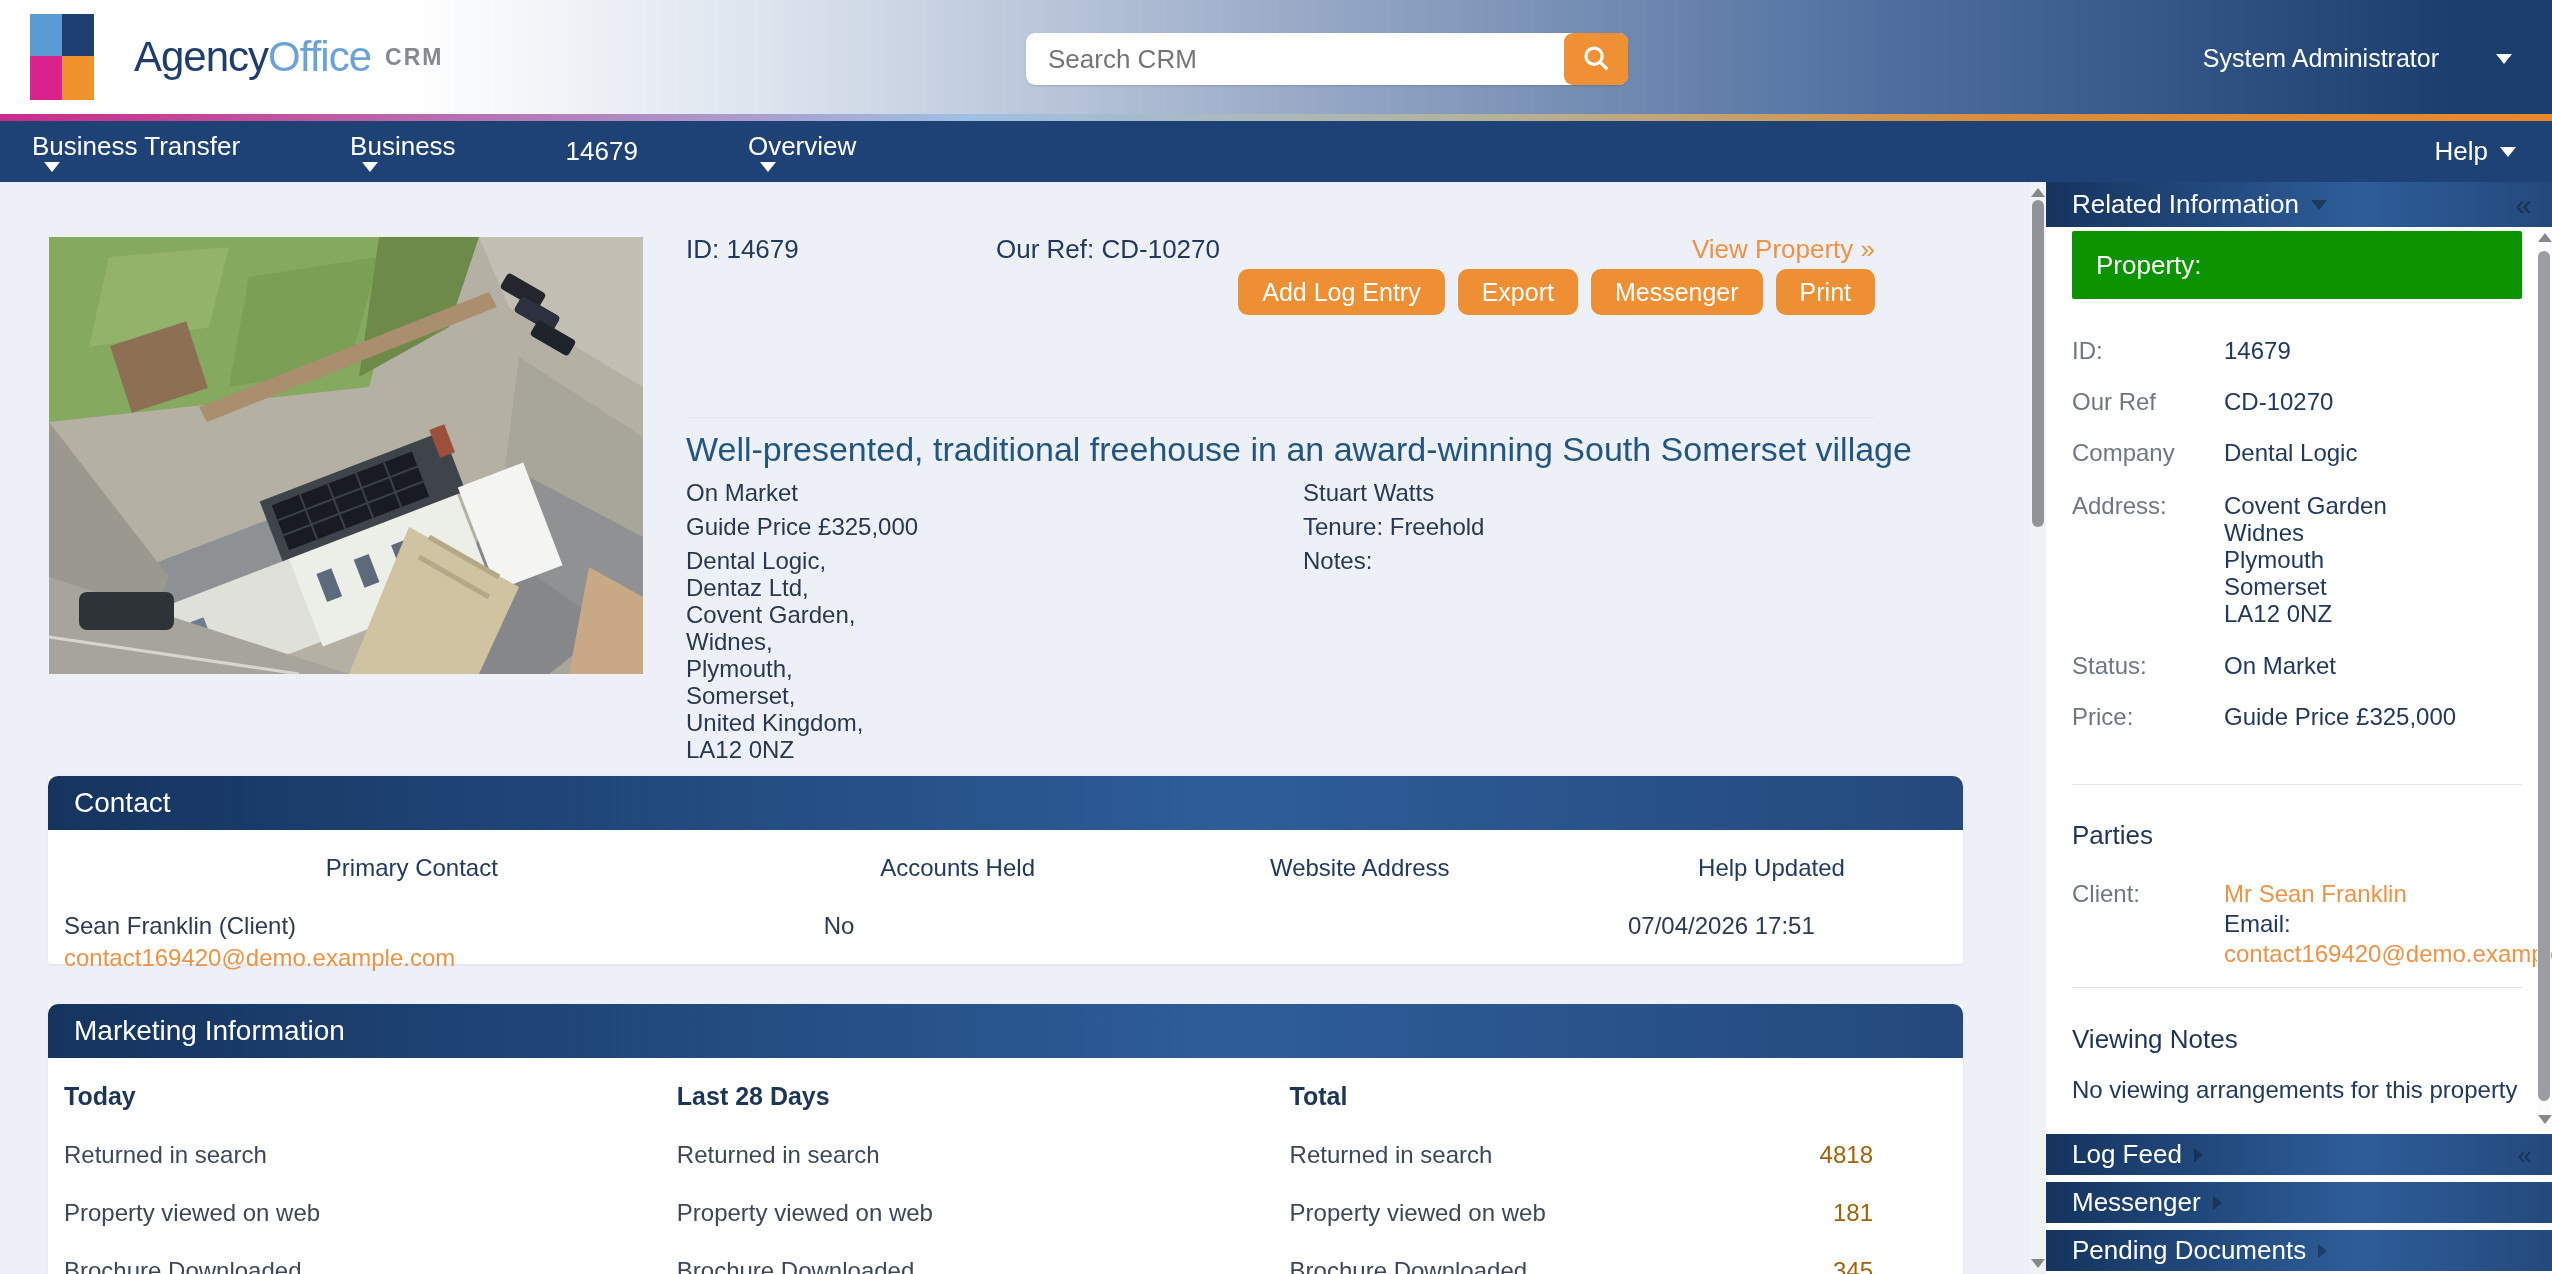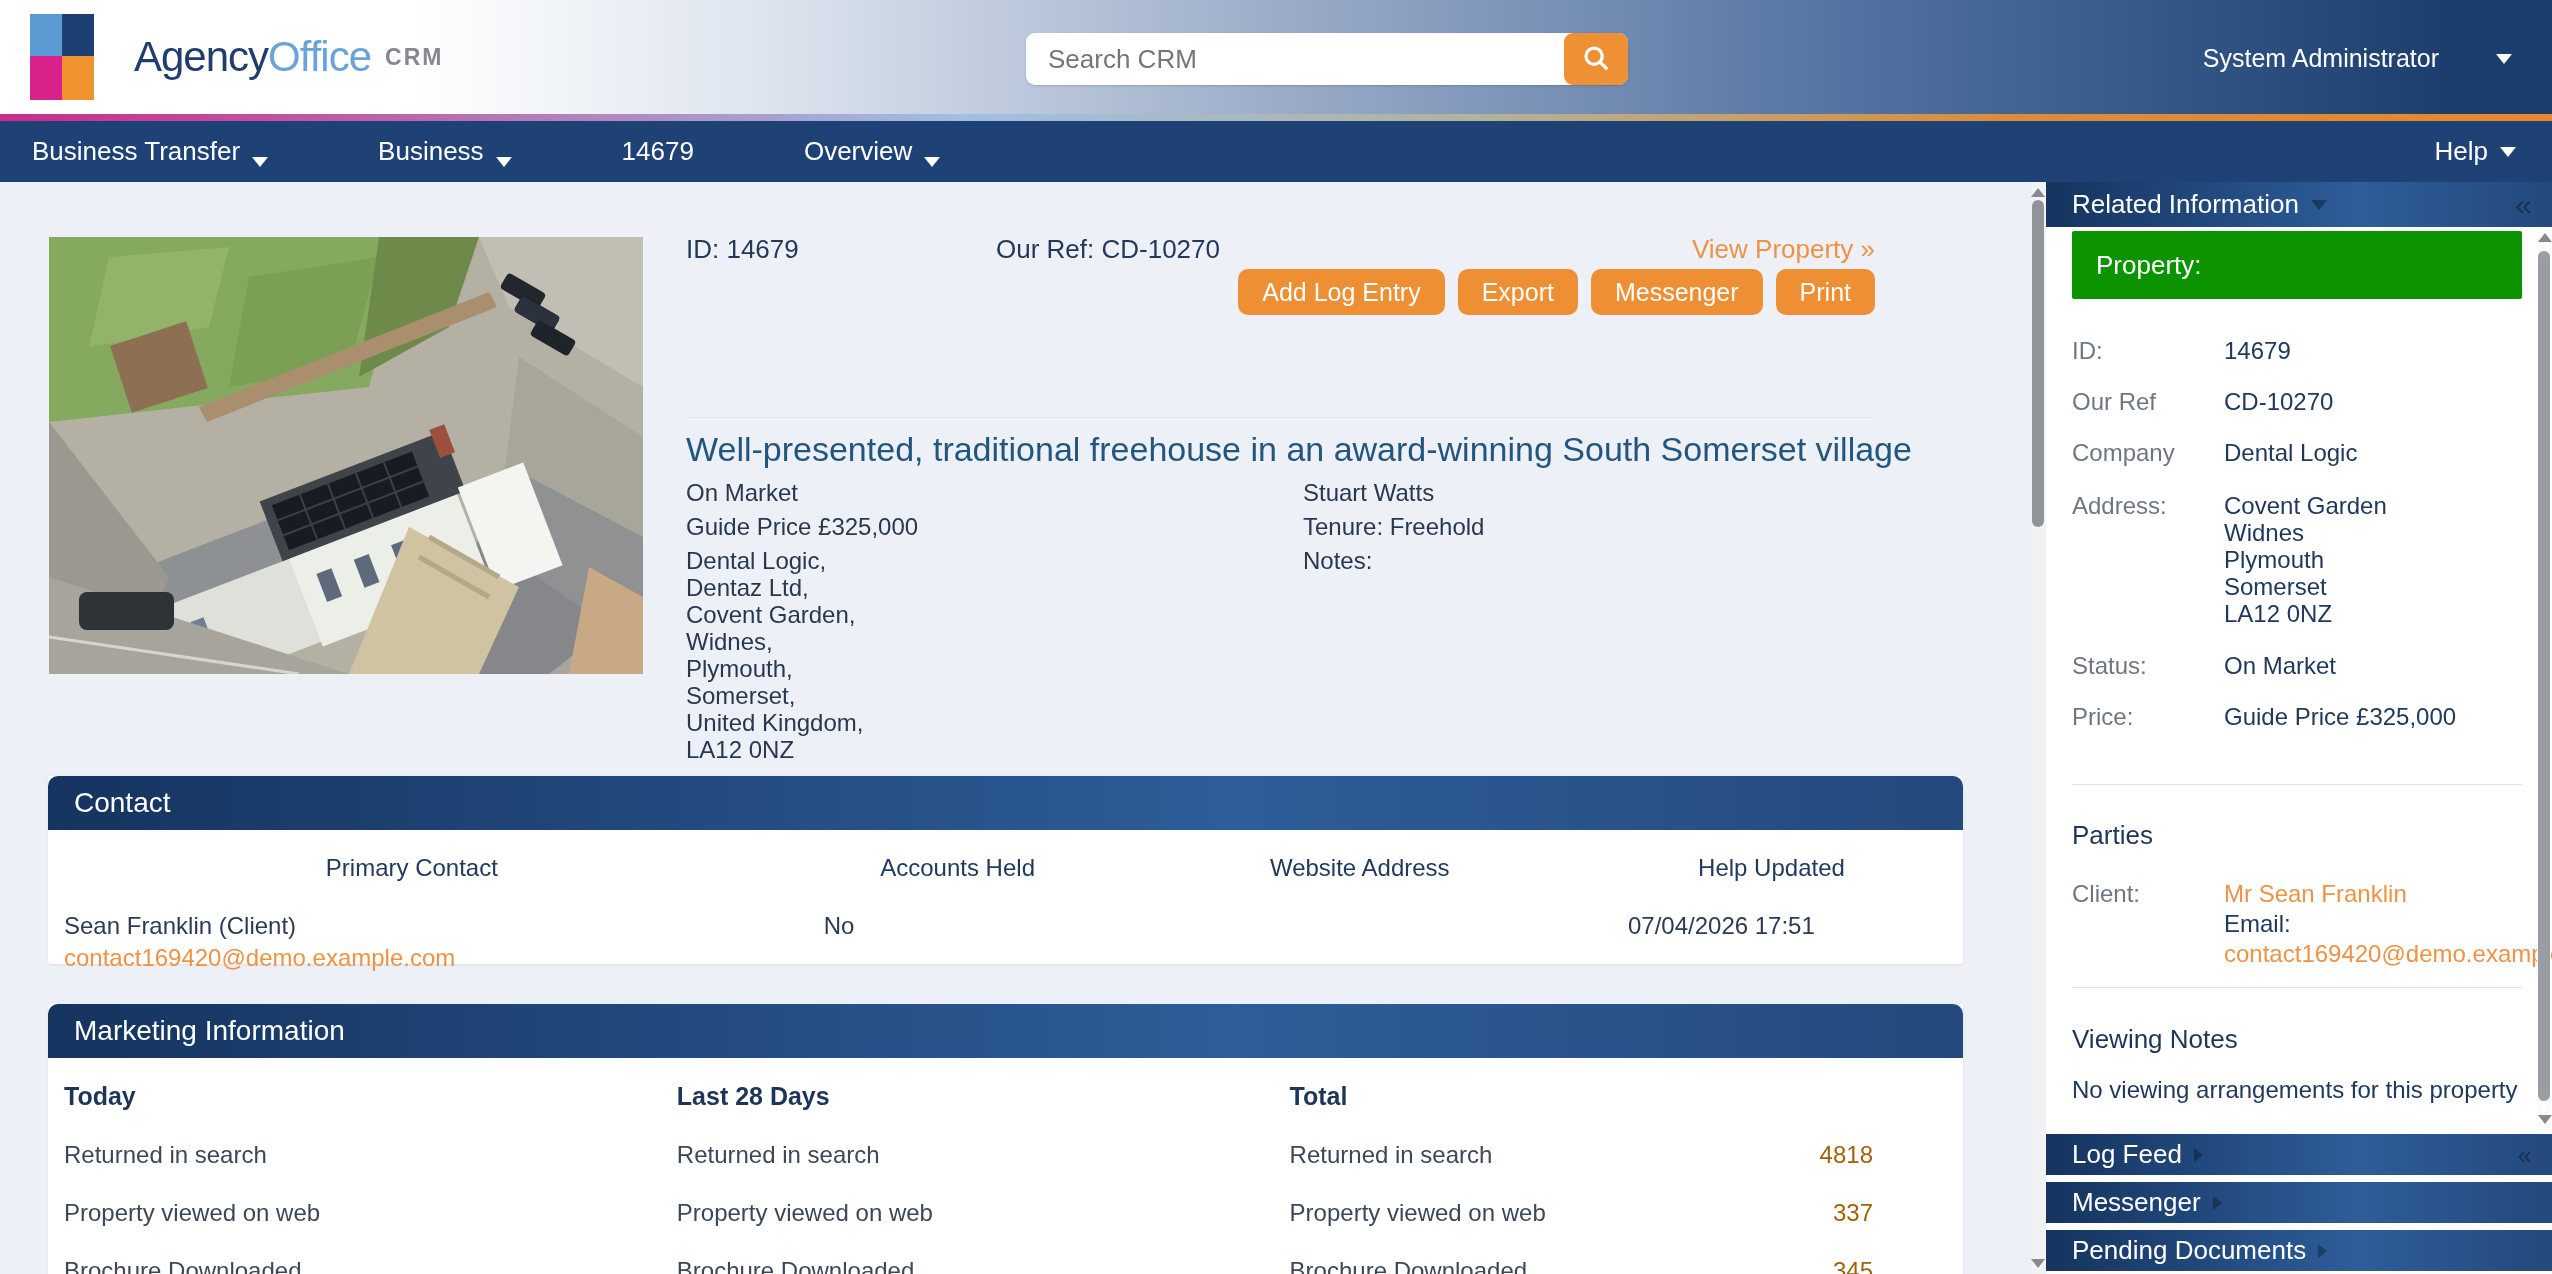--- a/index.html
+++ b/index.html
@@ -35,21 +35,21 @@
   .caret-down{ display:inline-block; width:0; height:0; margin-left:12px;
     border-left:8px solid transparent; border-right:8px solid transparent; border-top:10px solid #ffffff; }
   .caret-down.dark{ border-top-color:rgba(0,0,0,.35); }
   .caret-right{ display:inline-block; width:0; height:0; margin-left:12px;
     border-top:7px solid transparent; border-bottom:7px solid transparent; border-left:9px solid rgba(0,0,0,.3); }
 
   
   .accent-strip{ height:7px;
     background:linear-gradient(90deg,#c92c8c 0%,#c24f9d 10%,#9fc0e4 38%,#b3b29c 58%,#d98d3c 78%,#e8872b 100%); }
   .main-nav{ height:61px; background:#1e4276; display:flex; align-items:center; color:#fff; font-size:26px; }
-  .nav-item{ display:flex; align-items:flex-end; cursor:pointer; white-space:nowrap; }
+  .nav-item{ display:flex; align-items:flex-start; cursor:pointer; white-space:nowrap;flex-direction:column; }
   .nav-item + .nav-item{ margin-left:110px; }
   .nav-left{ display:flex; align-items:center; padding-left:32px; flex:1; }
   .nav-help{ padding-right:36px; display:flex; align-items:center; cursor:pointer; }
 
   
   .content-wrap{ display:flex; height:1092px; }
   .main-area{ position:relative; width:2030px; height:1092px; background:#edf1f7; overflow:hidden; }
 
   
   .photo{ position:absolute; left:49px; top:55px; width:594px; height:437px; overflow:hidden; cursor:pointer; }
@@ -336,21 +336,21 @@
             </div>
         </div>
         <div class="m-col">
           <div class="m-head">Total</div>
           <div class="m-row">
               <span>Returned in search</span>
               <span class="m-val">4818</span>
             </div>
           <div class="m-row">
               <span>Property viewed on web</span>
-              <span class="m-val">337</span>
+              <span class="m-val">181</span>
             </div>
           <div class="m-row">
               <span>Brochure Downloaded</span>
               <span class="m-val">345</span>
             </div>
         </div>
       </div>
     </section>
   </main>
 

